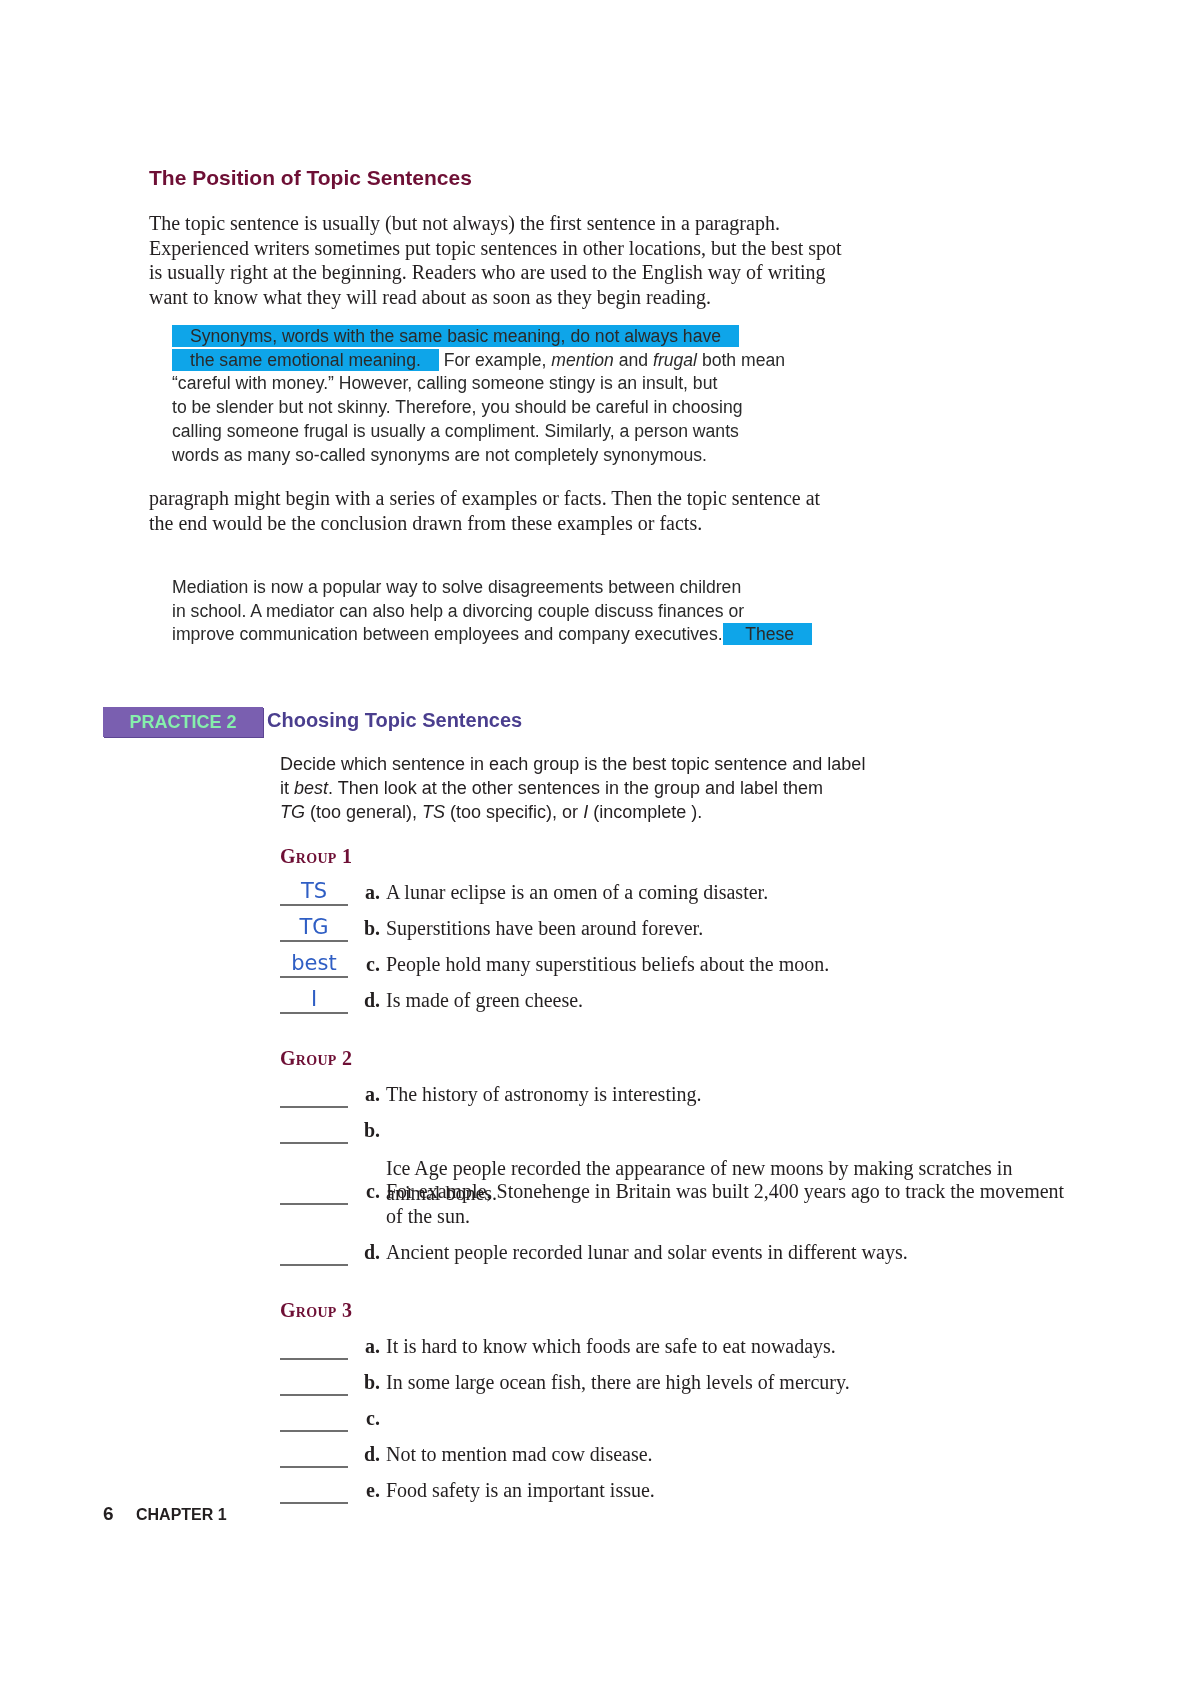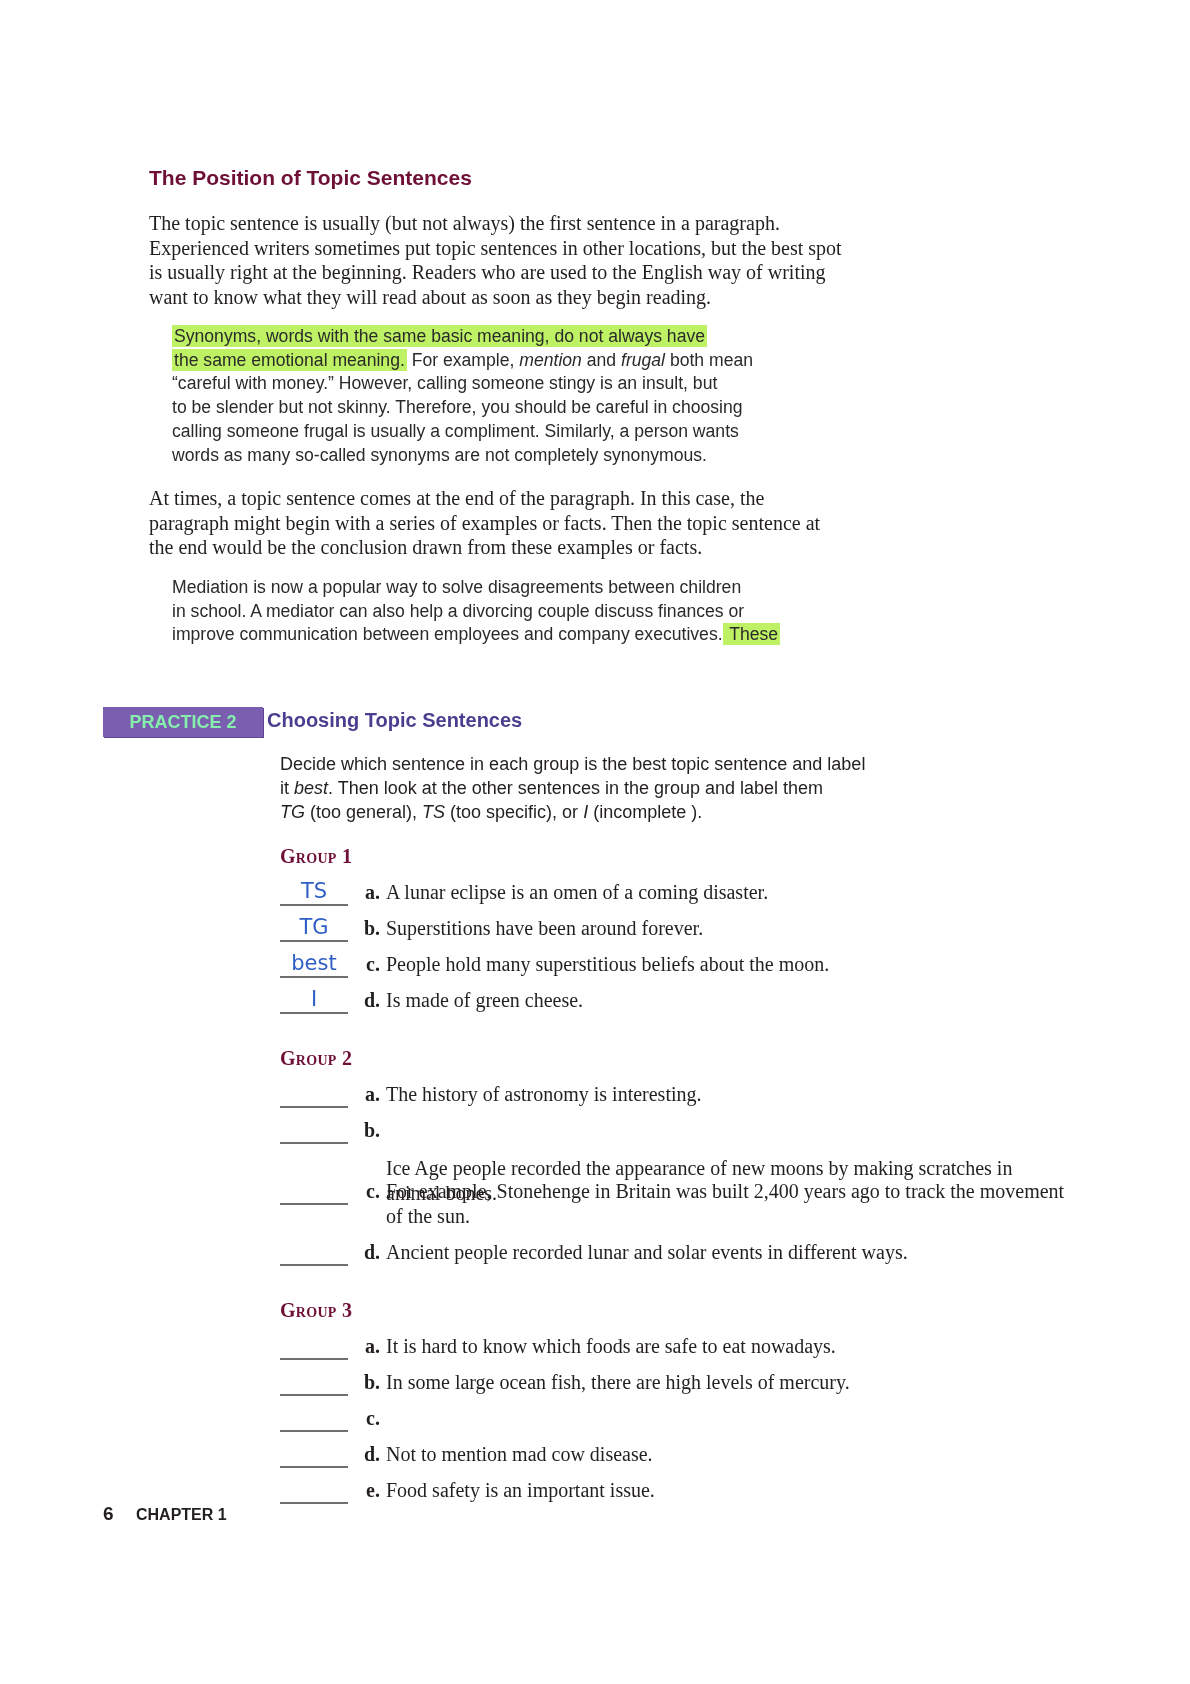--- a/index.html
+++ b/index.html
@@ -11,21 +11,21 @@
     font-size: 21px; color: #6e0f35; letter-spacing: 0px;
   }
   .serif-para {
     font-family: "Liberation Serif", serif; font-size: 20px; line-height: 24.5px;
     color: #231f20; margin: 0;
   }
   .sans-ex {
     font-family: "Liberation Sans", sans-serif; font-size: 17.6px; line-height: 23.7px;
     color: #2a2a2a; margin: 0;
   }
-  .hl { background: #bef264; padding: 1px 2px; box-decoration-break: clone; -webkit-box-decoration-break: clone; }
+  .hl { background: #0ea5e9; padding: 1px 18px; box-decoration-break: clone; -webkit-box-decoration-break: clone; }
   .badge {
     left: 103px; top: 707px; width: 160px; height: 30px;
     background: #7a5fb0; color: #86efac;
     font-family: "Liberation Sans", sans-serif; font-weight: bold; font-size: 18px;
     display: flex; align-items: center; justify-content: center;
     box-shadow: 1px 1px 0 #5c4592;
   }
   .practice-title {
     left: 267px; top: 709px;
     font-family: "Liberation Sans", sans-serif; font-weight: bold; font-size: 20px; color: #4a3e8e;
@@ -76,21 +76,20 @@
 <div class="abs sans-ex" style="left:172px; top:325px; width:680px;">
   <div><span class="hl">Synonyms, words with the same basic meaning, do not always have</span></div>
   <div><span class="hl">the same emotional  meaning.</span><span> For example, </span><i>mention</i><span> and </span><i>frugal</i><span> both mean</span></div>
   <div>“careful with money.” However, calling someone stingy is an insult, but</div>
   <div>to be slender but not skinny. Therefore, you should be careful in choosing</div>
   <div>calling someone frugal is usually a compliment. Similarly, a person wants</div>
   <div>words as many so-called synonyms are not completely synonymous.</div>
 </div>
 
 <div class="abs serif-para" style="left:149px; top:486px; width:820px;">
-  <div>At times, a topic sentence comes at the end of the paragraph. In this case, the</div>
   <div>paragraph might begin with a series of examples or facts. Then the topic sentence at</div>
   <div>the end would be the conclusion drawn from these examples or facts.</div>
 </div>
 
 <div class="abs sans-ex" style="left:172px; top:576px; width:700px;">
   <div>Mediation is now a popular way to solve disagreements between children</div>
   <div>in school. A mediator can also help a divorcing couple discuss finances or</div>
   <div><span>improve communication between employees and company executives.</span><span class="hl"> These</span></div>
 </div>
 

